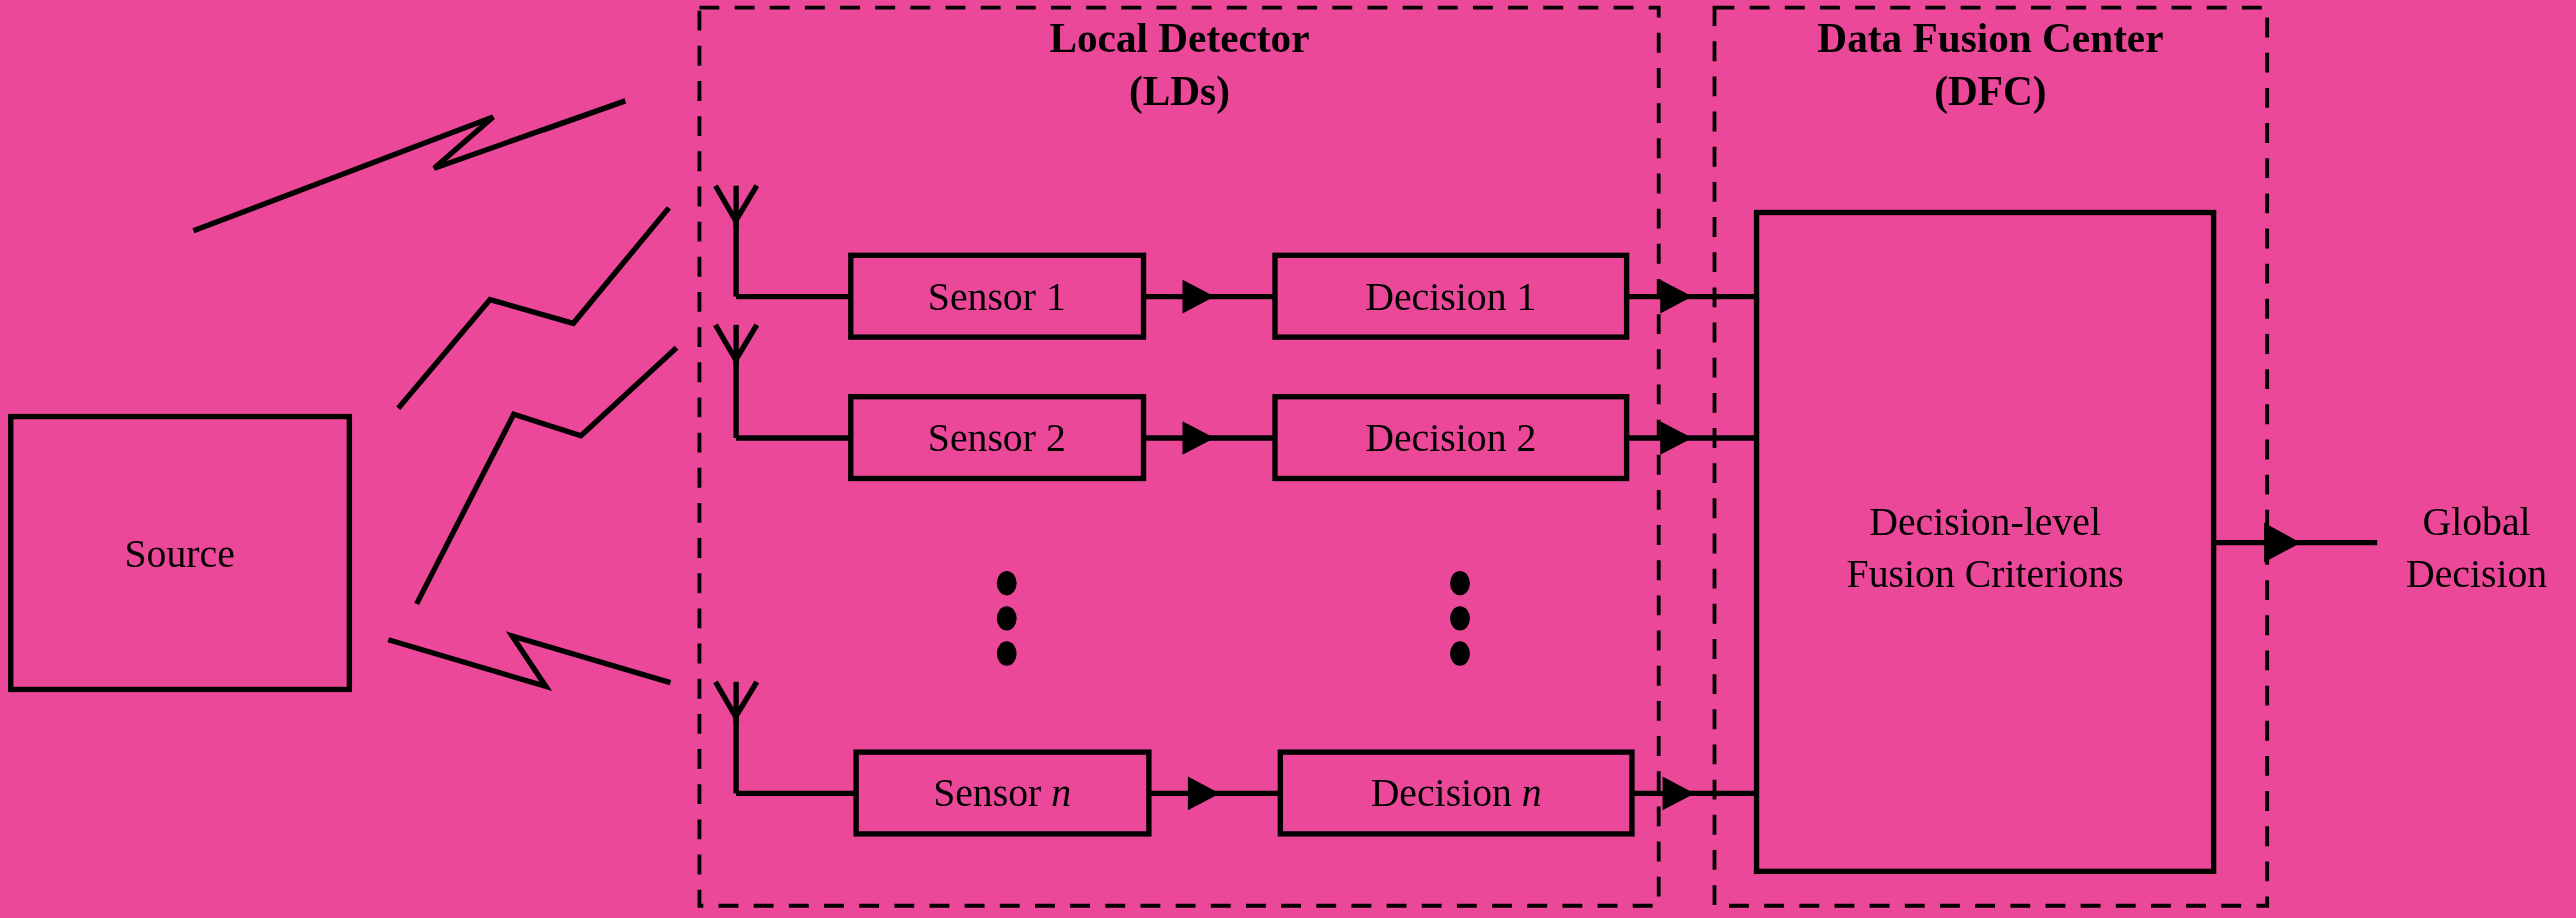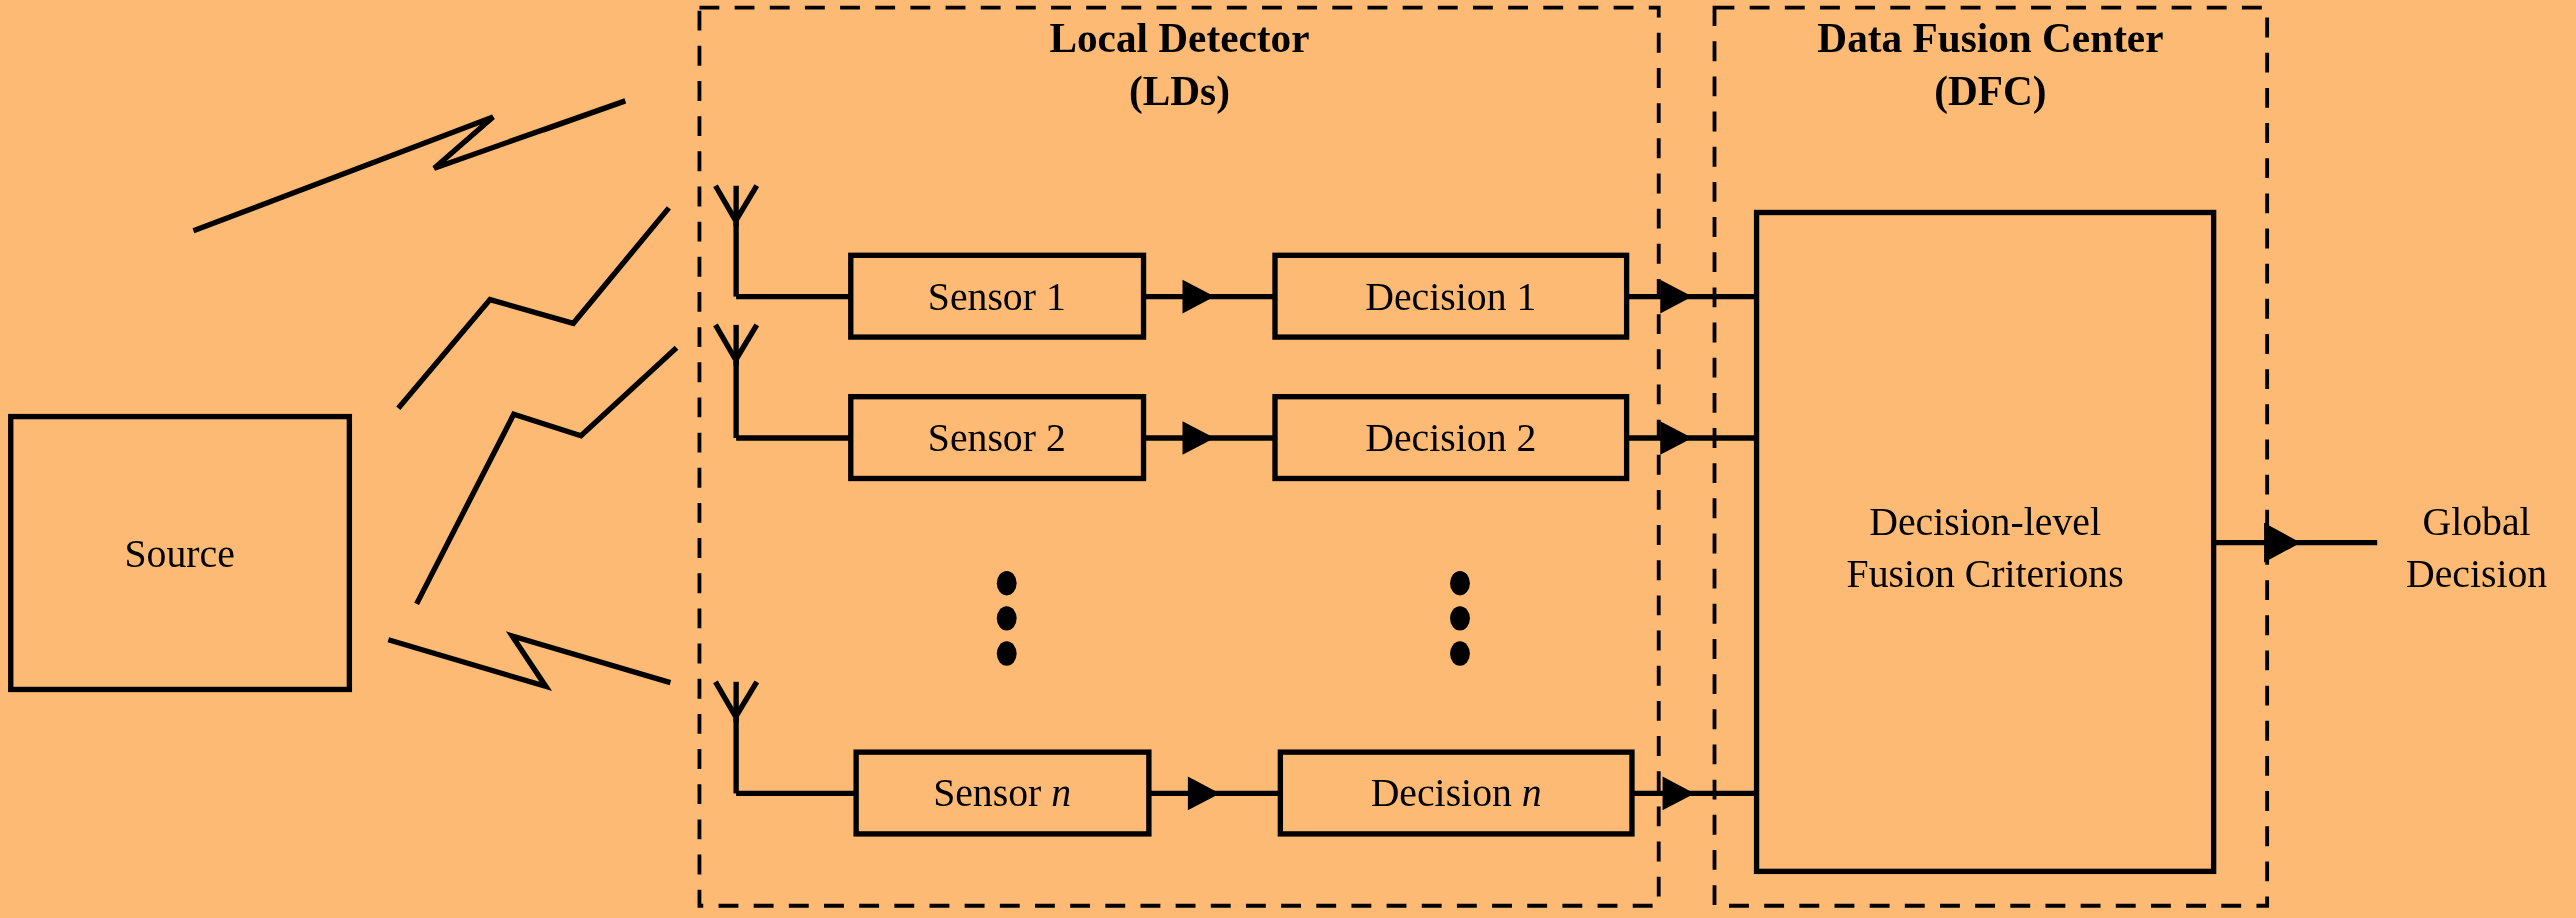--- a/index.html
+++ b/index.html
@@ -4,21 +4,21 @@
 <style>
   html, body {
     margin: 0;
     padding: 0;
     background: #ffffff;
   }
   #stage {
     position: relative;
     width: 2576px;
     height: 918px;
-    background: #fdba74;
+    background: #ec4899;
     font-family: "Liberation Serif", "DejaVu Serif", serif;
     overflow: hidden;
   }
   svg.layer {
     position: absolute;
     top: 0;
     left: 0;
     width: 2576px;
     height: 918px;
   }

